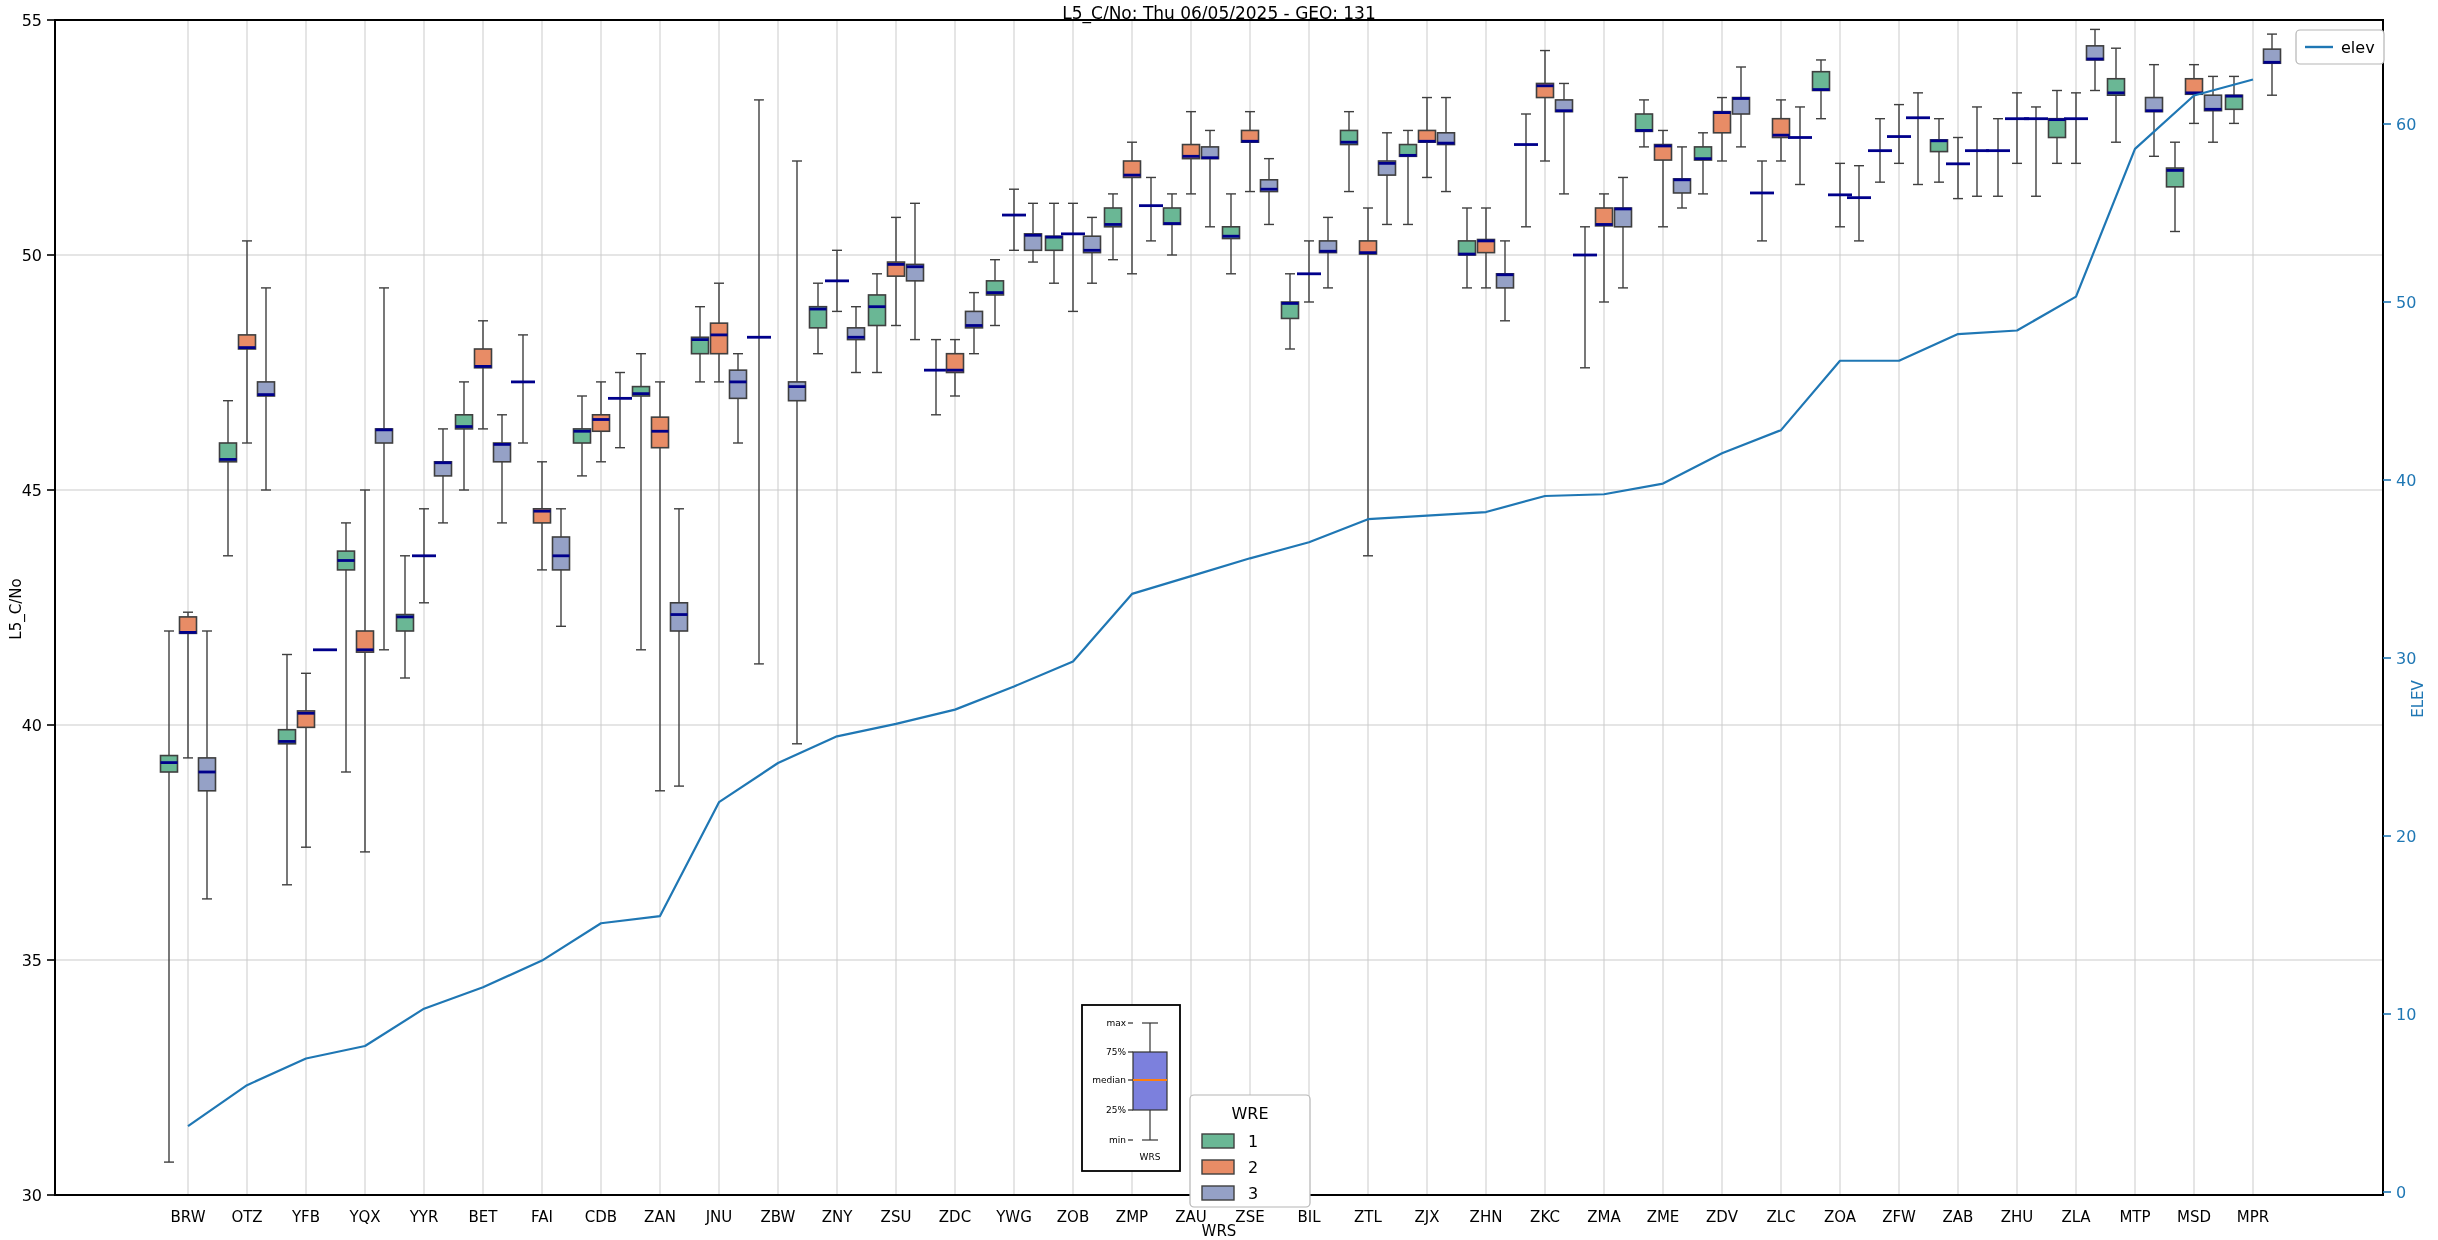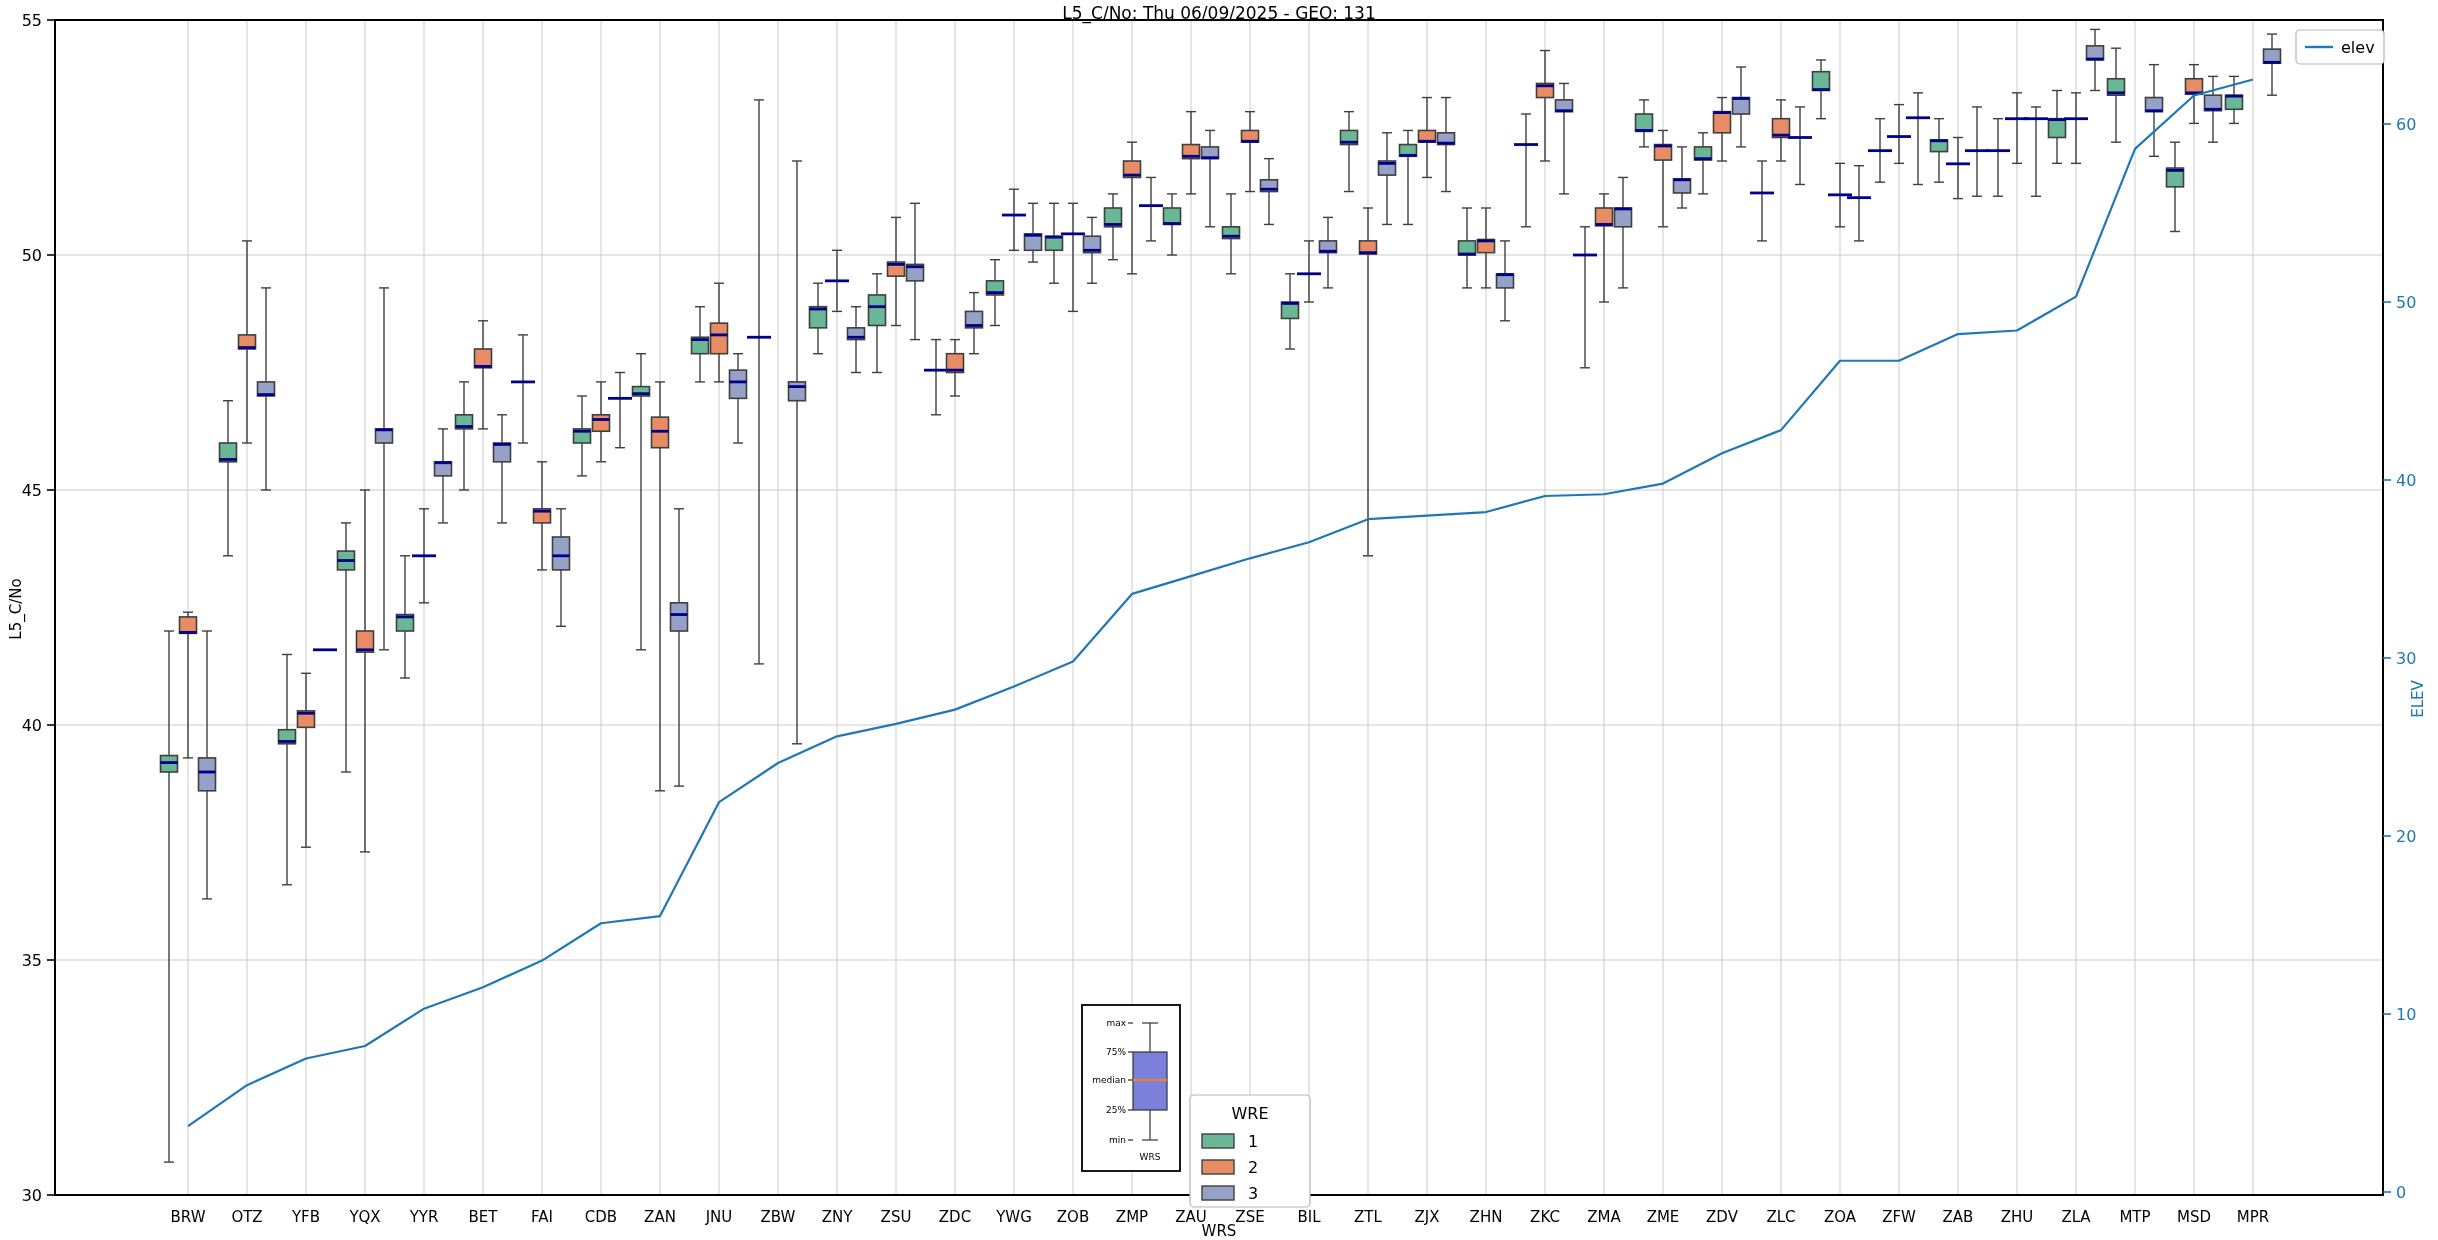--- a/index.html
+++ b/index.html
@@ -868,17 +868,17 @@
         <text x="1126" y="1143" font-size="9" fill="#000" text-anchor="end" font-family="DejaVu Sans, Liberation Sans, sans-serif">min</text>
         <line x1="1128" y1="1140" x2="1133" y2="1140" stroke="#000" stroke-width="1"></line>
         <line x1="1150" y1="1023" x2="1150" y2="1140" stroke="#333" stroke-width="1.2"></line>
         <line x1="1142" y1="1023" x2="1158" y2="1023" stroke="#333" stroke-width="1.2"></line>
         <line x1="1142" y1="1140" x2="1158" y2="1140" stroke="#333" stroke-width="1.2"></line>
         <rect x="1133" y="1052" width="34" height="58" fill="#7c80dd" stroke="#333" stroke-width="1.2"></rect>
         <line x1="1133" y1="1080" x2="1167" y2="1080" stroke="#ff7f0e" stroke-width="2.2"></line>
         <text x="1150" y="1160" font-size="9" fill="#000" text-anchor="middle" font-family="DejaVu Sans, Liberation Sans, sans-serif">WRS</text>
       </g>
     </svg>
-  <div class="title">L5_C/No: Thu 06/09/2025 - GEO: 131</div>
+  <div class="title">L5_C/No: Thu 06/05/2025 - GEO: 131</div>
   <div class="ylab">L5_C/No</div>
   <div class="y2lab">ELEV</div>
   <div class="xlab">WRS</div>
 </div>
 
 </body></html>

